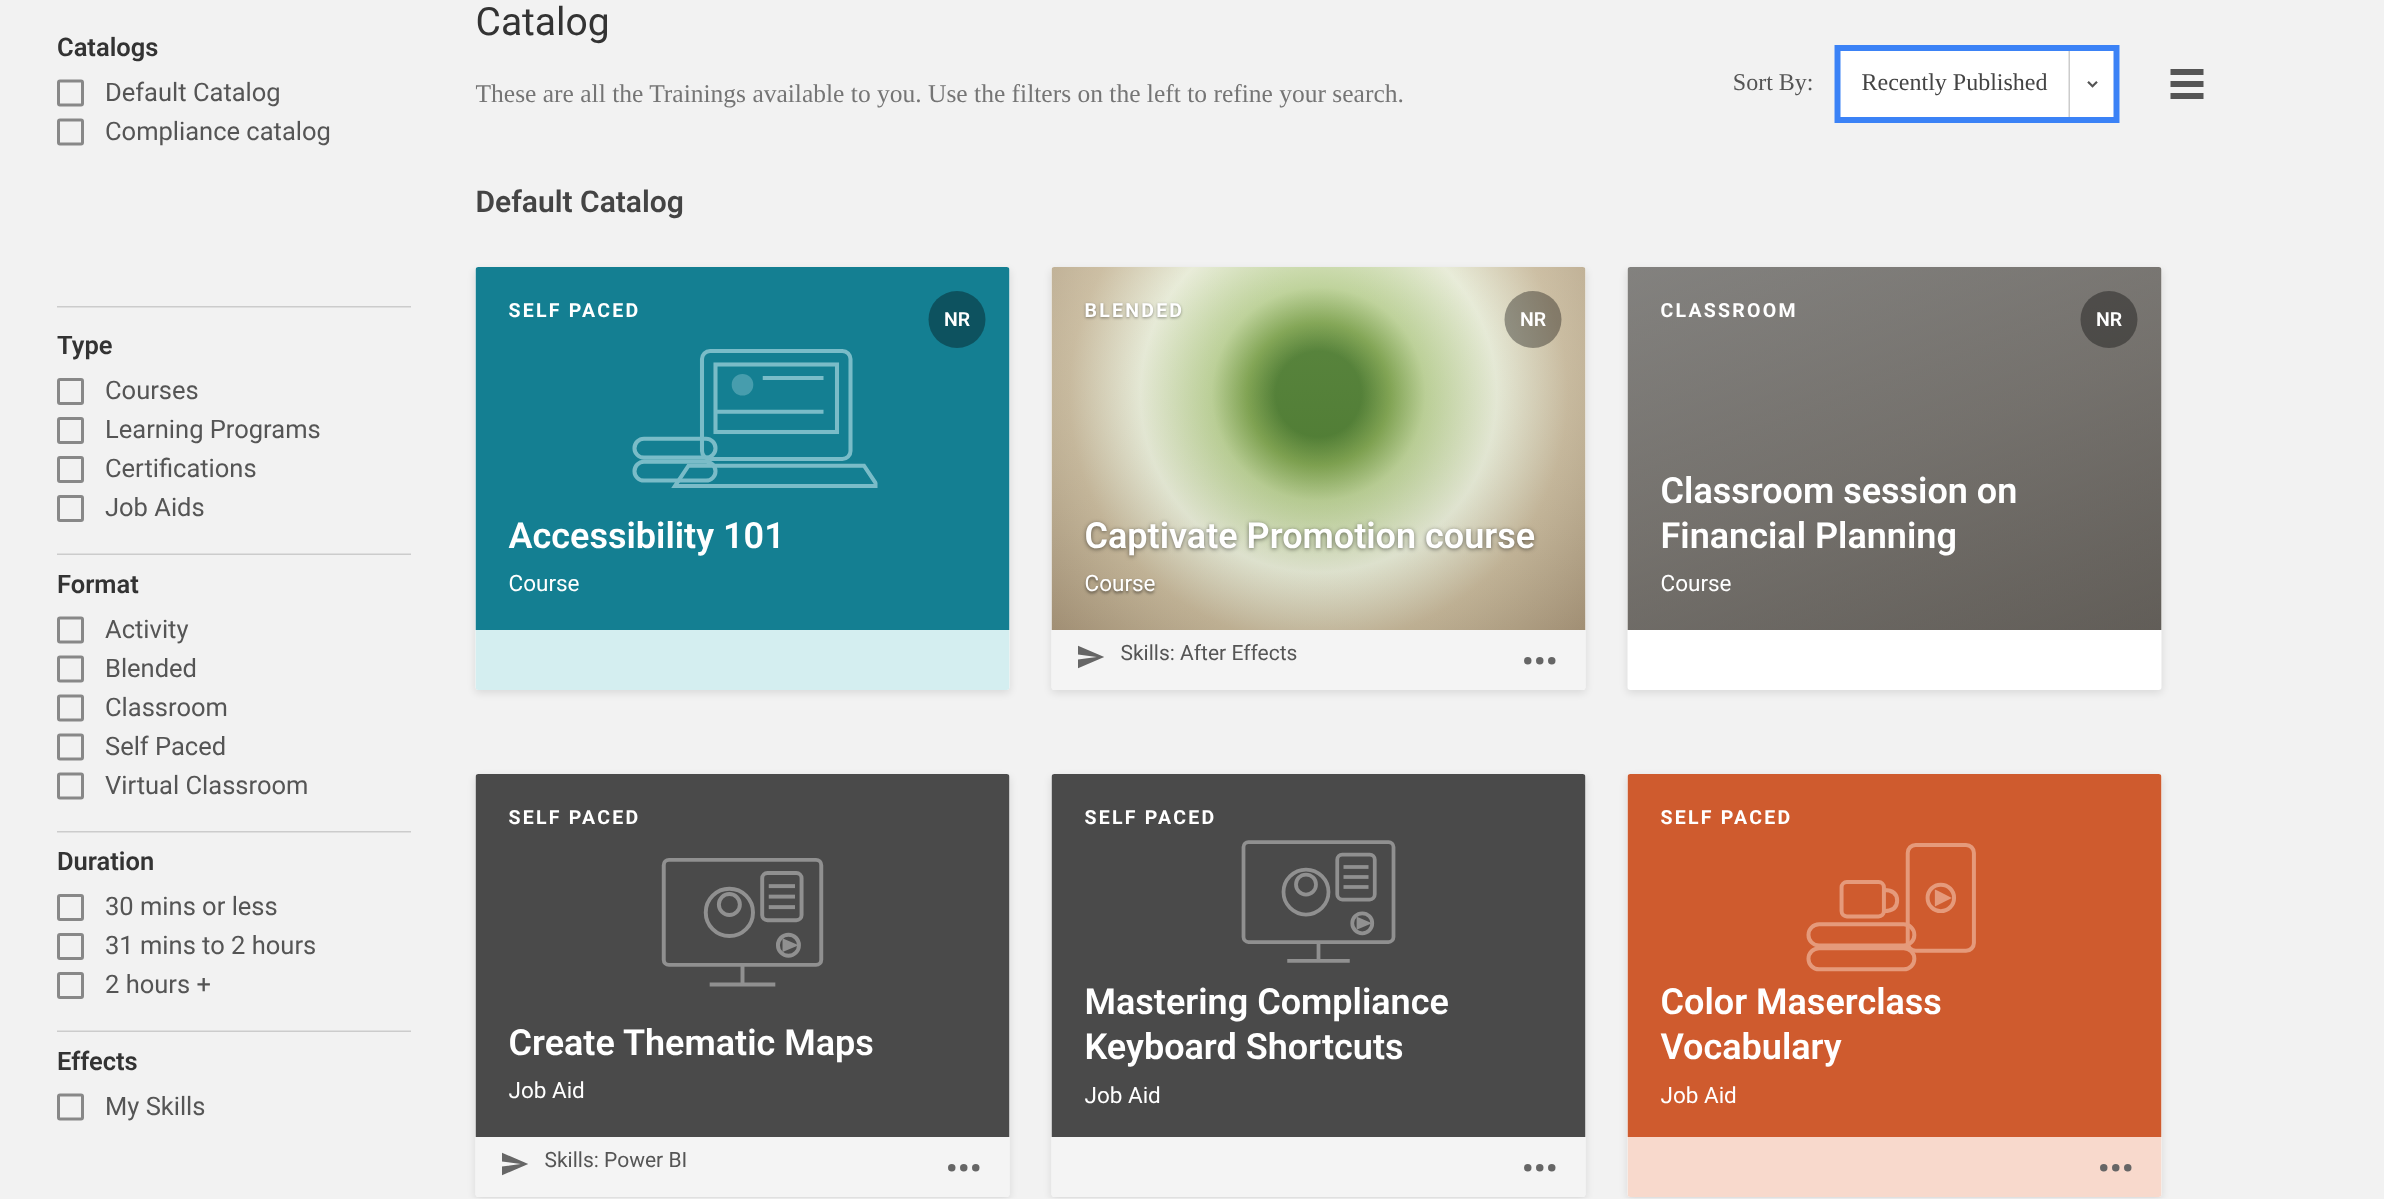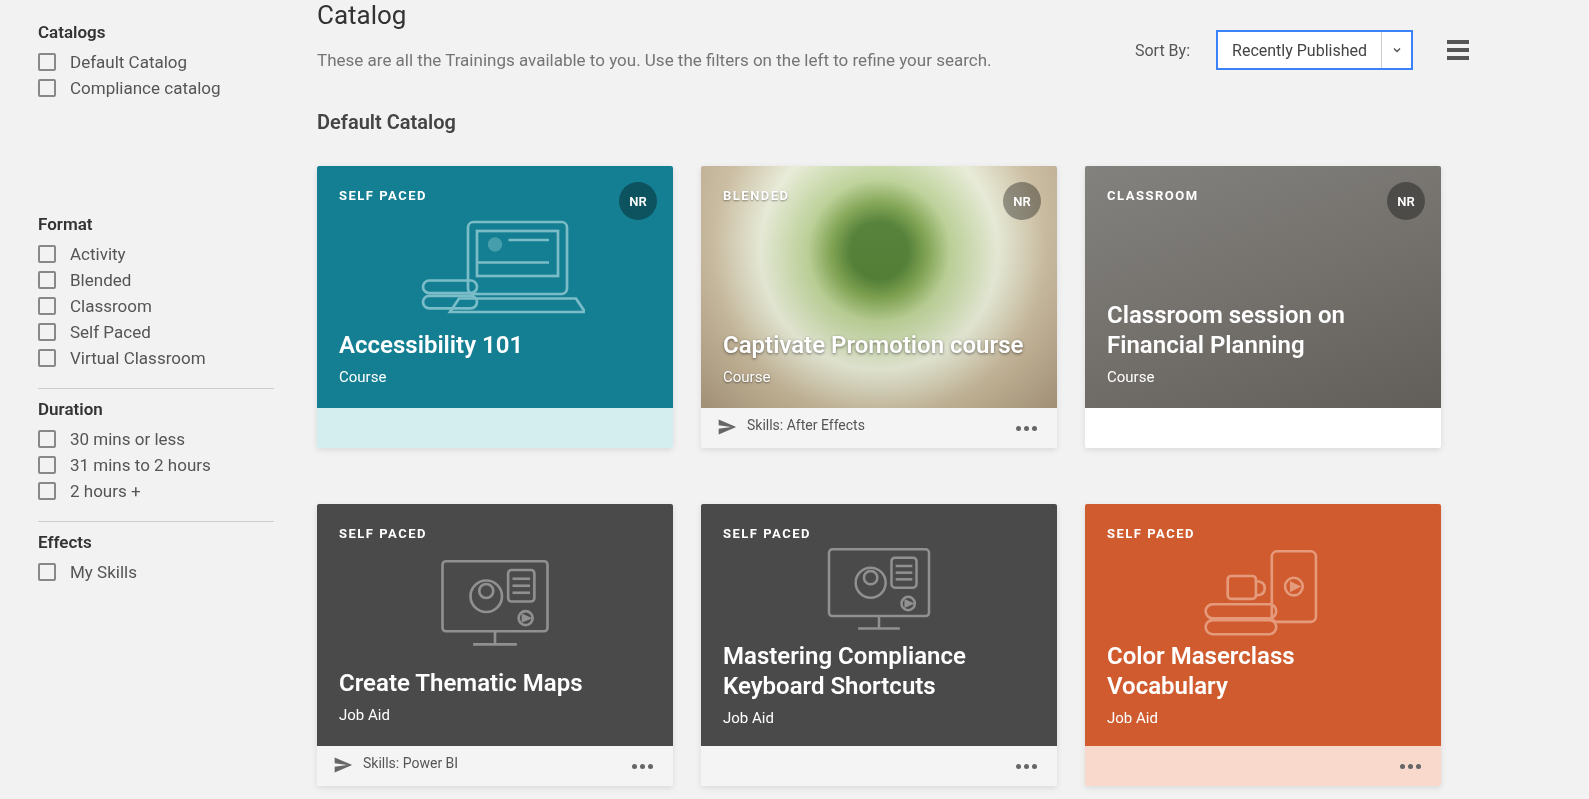--- a/index.html
+++ b/index.html
@@ -62,36 +62,36 @@
     font-weight: 400;
     color: #333;
   }
   .page-sub {
     font-size: 17px;
     color: #757575;
     margin-top: 14px;
   }
   .header-row {
     display: flex;
-    align-items: flex-end;
+    align-items: center;
     justify-content: space-between;
+    font-family: Liberation Serif, serif;
   }
   .sort-area {
     display: flex;
     align-items: center;
     gap: 14px;
   }
   .sort-label { font-size: 16px; color: #555; }
   .sort-dropdown {
     display: flex;
     align-items: center;
     background: #fff;
-    border: 2px solid #3b82f6;
-    height: 40px;
-    margin-left: 12px;
+    border: 4px solid #3b82f6;
+    height: 52px;
   }
   .sort-dropdown .val {
     padding: 0 14px;
     font-size: 16px;
     color: #444;
   }
   .sort-dropdown .chev {
     border-left: 1px solid #ccc;
     width: 30px;
     height: 100%;
@@ -201,20 +201,39 @@
     <div class="filter-item">
       <div class="checkbox"></div>
       <span>Default Catalog</span>
     </div>
     <div class="filter-item">
       <div class="checkbox"></div>
       <span>Compliance catalog</span>
     </div>
   </div>
 
+  <div class="filter-section type-section">
+    <h4>Type</h4>
+    <div class="filter-item">
+      <div class="checkbox"></div>
+      <span>Courses</span>
+    </div>
+    <div class="filter-item">
+      <div class="checkbox"></div>
+      <span>Learning Programs</span>
+    </div>
+    <div class="filter-item">
+      <div class="checkbox"></div>
+      <span>Certifications</span>
+    </div>
+    <div class="filter-item">
+      <div class="checkbox"></div>
+      <span>Job Aids</span>
+    </div>
+  </div>
 
   <div class="filter-section">
     <h4>Format</h4>
     <div class="filter-item">
       <div class="checkbox"></div>
       <span>Activity</span>
     </div>
     <div class="filter-item">
       <div class="checkbox"></div>
       <span>Blended</span>

